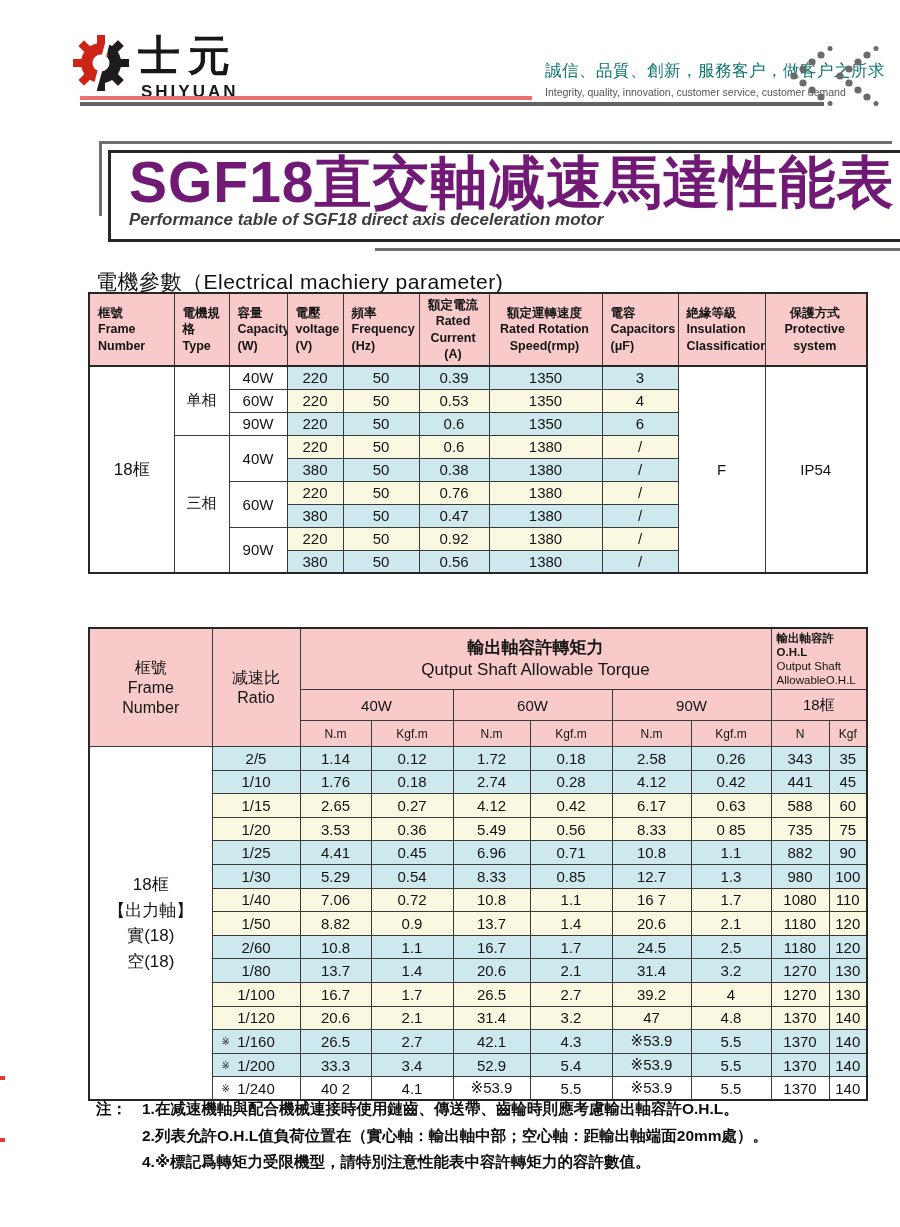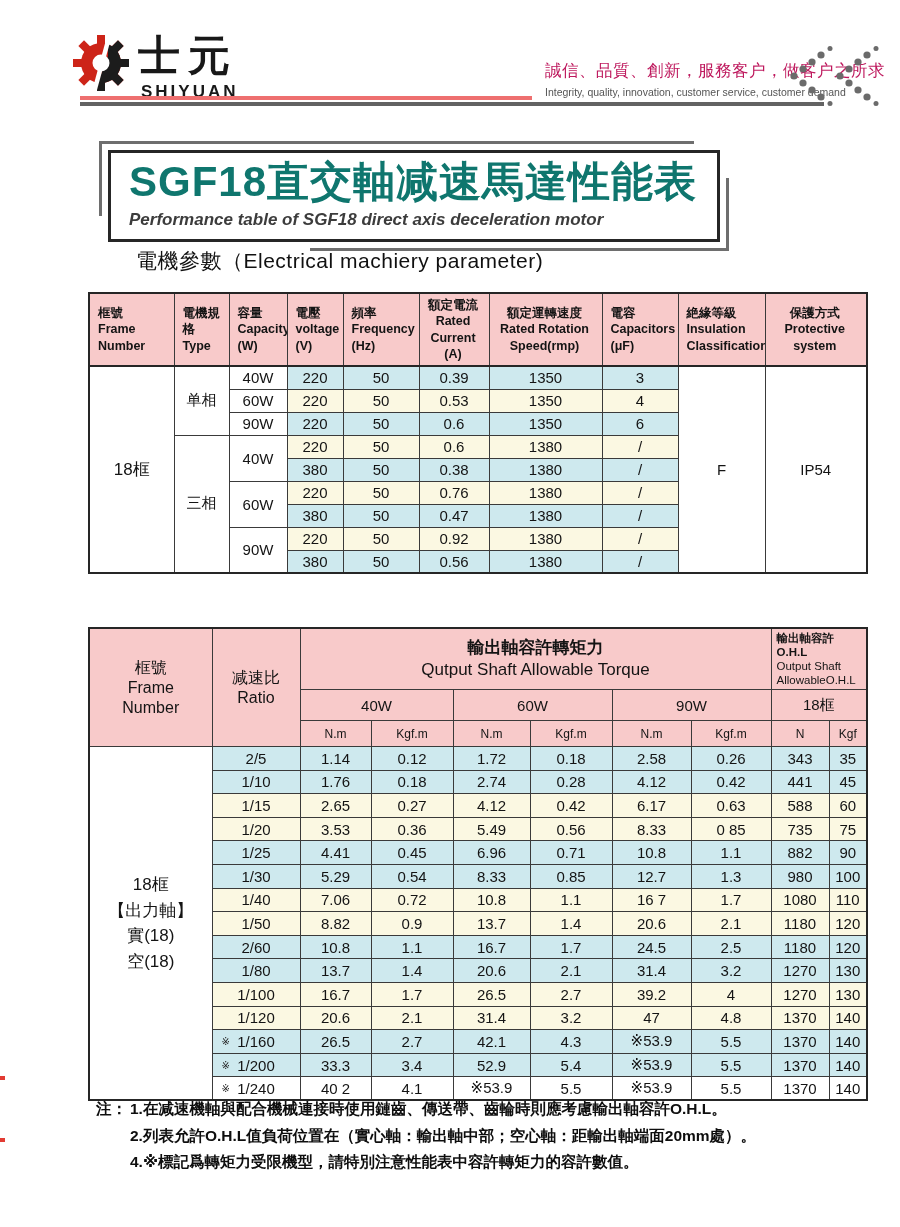--- a/index.html
+++ b/index.html
@@ -6,39 +6,39 @@
   .page{position:relative;width:900px;height:1227px;background:#fff;overflow:hidden;
         font-family:"Liberation Sans","DejaVu Sans",sans-serif;color:#161616;}
 
   
   .logo{position:absolute;left:72px;top:32px;display:flex;align-items:flex-start;}
   .logo svg{display:block;}
   .logo-text{margin-left:6px;}
   .logo-cn{font-size:42px;font-weight:bold;letter-spacing:8px;line-height:48px;color:#181818;}
   .logo-en{font-size:17px;font-weight:bold;letter-spacing:3px;color:#181818;margin-top:2px;padding-left:3px;}
   .slogan{position:absolute;left:545px;top:60px;}
-  .slogan-cn{font-size:16.5px;color:#be185d;letter-spacing:0.5px;}
+  .slogan-cn{font-size:16.5px;color:#0f766e;letter-spacing:0.5px;}
   .slogan-en{font-size:10.5px;color:#555;margin-top:4px;}
   .chevrons{position:absolute;left:786px;top:46px;}
   .rule-red{position:absolute;left:80px;top:96px;width:452px;height:4px;}
   .rule-gray{position:absolute;left:80px;top:102px;width:744px;height:4px;}
 
   
   .title-wrap{position:absolute;left:108px;top:150px;display:inline-block;}
   .title-wrap::before{content:"";position:absolute;top:-9px;left:-9px;right:26px;bottom:26px;
         border-top:3px solid #6e6e6e;border-left:3px solid #6e6e6e;}
   .title-wrap::after{content:"";position:absolute;bottom:-9px;right:-9px;left:33%;top:30%;
         border-bottom:3px solid #6e6e6e;border-right:3px solid #6e6e6e;}
   .title-box{position:relative;background:#fff;border:3px solid #262626;padding:4px 20px 9px 18px;}
-  .title-cn{font-size:42px;font-weight:bold;letter-spacing:1px;line-height:50px;color:#0f766e;white-space:nowrap;}
+  .title-cn{font-size:57px;font-weight:bold;letter-spacing:1px;line-height:50px;color:#701a75;white-space:nowrap;}
   .title-en{font-size:17px;font-weight:bold;font-style:italic;color:#3c3c3c;margin-top:3px;}
 
   
   .sec-head{position:absolute;left:96px;font-size:21px;color:#101010;letter-spacing:0.5px;}
-  .sec1{top:247px;margin-left:40px;} .sec2{top:624px;margin-left:40px;}
+  .sec1{top:268px;} .sec2{top:624px;margin-left:40px;}
 
   
   table{border-collapse:collapse;table-layout:fixed;position:absolute;left:88px;
         font-size:15px;color:#141414;}
   .t1{top:292px;width:778px;} .t2{top:627px;width:778px;}
   td,th{border:1px solid #3a3a3a;text-align:center;vertical-align:middle;padding:0;
         overflow:hidden;font-weight:normal;}
   table{border:2px solid #262626;}
   .t1 thead th{height:67px;background:var(--pink);font-weight:bold;font-size:12.5px;
         line-height:1.3;text-align:left;vertical-align:middle;padding:2px 4px 2px 8px;
@@ -62,21 +62,21 @@
   .t2 tbody tr{height:23.6px;}
   .t2 td.frame2{font-size:17px;line-height:1.5;white-space:pre-line;background:#fff;}
   .t2 td.ratio{position:relative;}
   .t2 .star{position:absolute;left:9px;top:50%;transform:translateY(-50%);font-size:10px;color:#222;}
 
   
   .notes{position:absolute;left:96px;top:1096px;width:770px;font-size:15.5px;
          line-height:26.5px;color:#0e0e0e;font-weight:bold;}
   .notes .row{display:flex;}
   .notes .prefix{flex:0 0 34px;}
-  .notes .item{flex:1;}
+  .notes .item{flex:1;margin-left:12px;}
   .notes .row.cont{padding-left:34px;}
 
   .edge-mark{position:absolute;left:0;width:5px;height:4px;}
 </style>
 </head>
 <body>
 
 <div class="page">
 
   <div class="logo">

